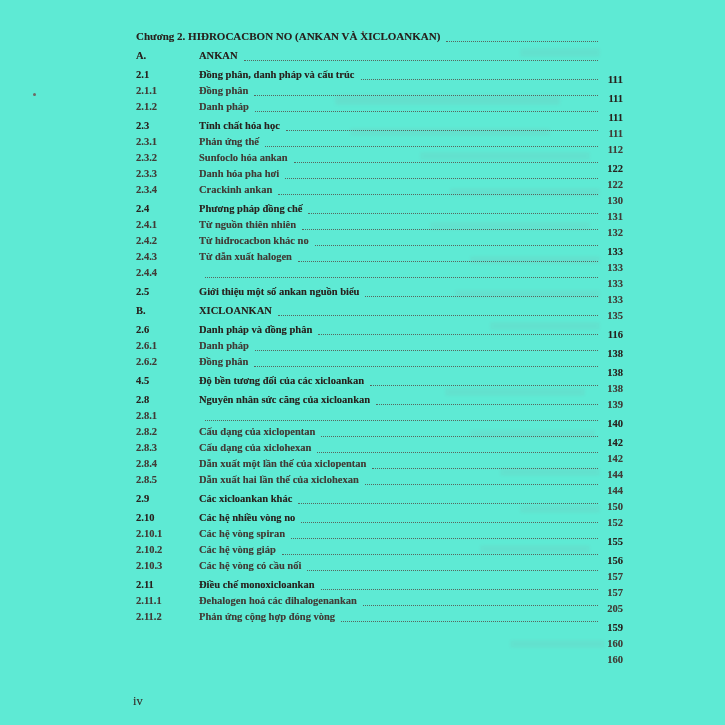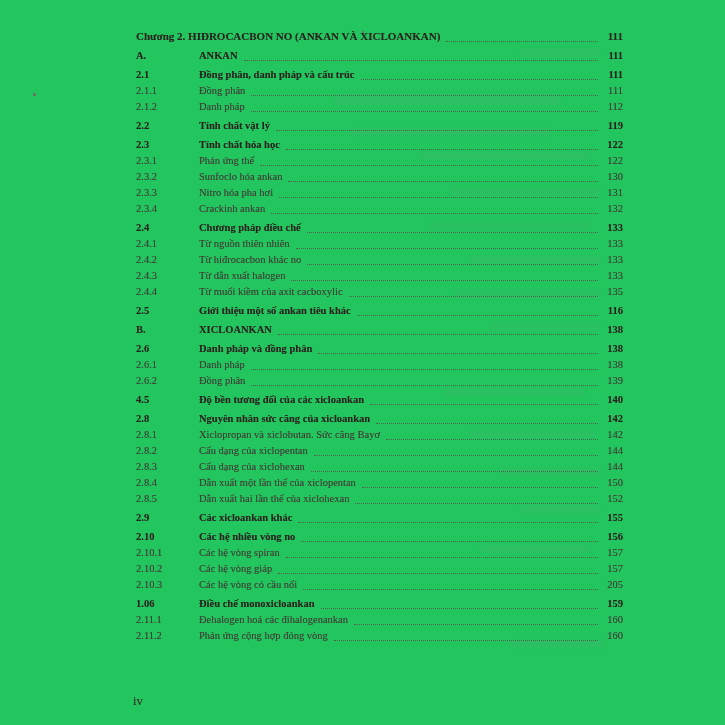--- a/index.html
+++ b/index.html
@@ -11,56 +11,58 @@
     width: 725px;
     height: 725px;
     position: relative;
     overflow: hidden;
     font-family: "Liberation Serif", "DejaVu Serif", serif;
   }
   .sheet {
     position: absolute;
     left: 0; top: 0;
     width: 725px; height: 725px;
-    background: #22c55e;
+    background: #5eead4;
   }
   
   .toc {
     position: absolute;
     left: 136px;
     top: 27px;
     width: 487px;
   }
   .row {
     display: flex;
     align-items: stretch;
     height: 16px;
     line-height: 16px;
     font-size: 10.5px;
     color: #3a3632;
     text-shadow: 0 0 0.5px rgba(70,60,50,0.45);
     white-space: nowrap;
+    font-weight: bold;
   }
   .row .num {
     flex: 0 0 63px;
   }
   .row .title {
     flex: 0 0 auto;
   }
   .row .leader {
     flex: 1 1 auto;
     min-width: 12px;
     border-bottom: 1.6px dotted #56504a;
     margin: 0 5px 3.5px 6px;
     opacity: 0.85;
   }
   .row .pg {
     flex: 0 0 auto;
     min-width: 20px;
     text-align: right;
+    margin-top: 43px;
   }
   .row.chapter {
     font-weight: bold;
     font-size: 11px;
     height: 18px;
     line-height: 18px;
     margin-bottom: 2px;
     color: #26231f;
   }
   .row.section {
@@ -148,26 +150,20 @@
   </div>
 
   <div class="row sub">
     <span class="num">2.1.2</span>
     <span class="title">Danh pháp</span>
     <span class="leader"></span>
     <span class="pg">112</span>
   </div>
 
 
-  <div class="row section">
-    <span class="num">2.2</span>
-    <span class="title">Tính chất vật lý</span>
-    <span class="leader"></span>
-    <span class="pg">119</span>
-  </div>
 
   <div class="row section">
     <span class="num">2.3</span>
     <span class="title">Tính chất hóa học</span>
     <span class="leader"></span>
     <span class="pg">122</span>
   </div>
 
   <div class="row sub">
     <span class="num">2.3.1</span>
@@ -178,35 +174,35 @@
 
   <div class="row sub">
     <span class="num">2.3.2</span>
     <span class="title">Sunfoclo hóa ankan</span>
     <span class="leader"></span>
     <span class="pg">130</span>
   </div>
 
   <div class="row sub">
     <span class="num">2.3.3</span>
-    <span class="title">Nitro hóa pha hơi</span>
+    <span class="title">Danh hóa pha hơi</span>
     <span class="leader"></span>
     <span class="pg">131</span>
   </div>
 
   <div class="row sub">
     <span class="num">2.3.4</span>
     <span class="title">Crackinh ankan</span>
     <span class="leader"></span>
     <span class="pg">132</span>
   </div>
 
   <div class="row section">
     <span class="num">2.4</span>
-    <span class="title">Chương pháp điều chế</span>
+    <span class="title">Phương pháp đồng chế</span>
     <span class="leader"></span>
     <span class="pg">133</span>
   </div>
 
   <div class="row sub">
     <span class="num">2.4.1</span>
     <span class="title">Từ nguồn thiên nhiên</span>
     <span class="leader"></span>
     <span class="pg">133</span>
   </div>
@@ -220,28 +216,27 @@
 
   <div class="row sub">
     <span class="num">2.4.3</span>
     <span class="title">Từ dẫn xuất halogen</span>
     <span class="leader"></span>
     <span class="pg">133</span>
   </div>
 
   <div class="row sub">
     <span class="num">2.4.4</span>
-    <span class="title">Từ muối kiềm của axit cacboxylic</span>
     <span class="leader"></span>
     <span class="pg">135</span>
   </div>
 
   <div class="row section">
     <span class="num">2.5</span>
-    <span class="title">Giới thiệu một số ankan tiêu khác</span>
+    <span class="title">Giới thiệu một số ankan nguồn biểu</span>
     <span class="leader"></span>
     <span class="pg">116</span>
   </div>
 
   <div class="row section">
     <span class="num">B.</span>
     <span class="title">XICLOANKAN</span>
     <span class="leader"></span>
     <span class="pg">138</span>
   </div>
@@ -276,21 +271,20 @@
 
   <div class="row section">
     <span class="num">2.8</span>
     <span class="title">Nguyên nhân sức căng của xicloankan</span>
     <span class="leader"></span>
     <span class="pg">142</span>
   </div>
 
   <div class="row sub">
     <span class="num">2.8.1</span>
-    <span class="title">Xiclopropan và xiclobutan. Sức căng Bayơ</span>
     <span class="leader"></span>
     <span class="pg">142</span>
   </div>
 
   <div class="row sub">
     <span class="num">2.8.2</span>
     <span class="title">Cấu dạng của xiclopentan</span>
     <span class="leader"></span>
     <span class="pg">144</span>
   </div>
@@ -345,21 +339,21 @@
   </div>
 
   <div class="row sub">
     <span class="num">2.10.3</span>
     <span class="title">Các hệ vòng có cầu nối</span>
     <span class="leader"></span>
     <span class="pg">205</span>
   </div>
 
   <div class="row section">
-    <span class="num">1.06</span>
+    <span class="num">2.11</span>
     <span class="title">Điều chế monoxicloankan</span>
     <span class="leader"></span>
     <span class="pg">159</span>
   </div>
 
   <div class="row sub">
     <span class="num">2.11.1</span>
     <span class="title">Đehalogen hoá các đihalogenankan</span>
     <span class="leader"></span>
     <span class="pg">160</span>

